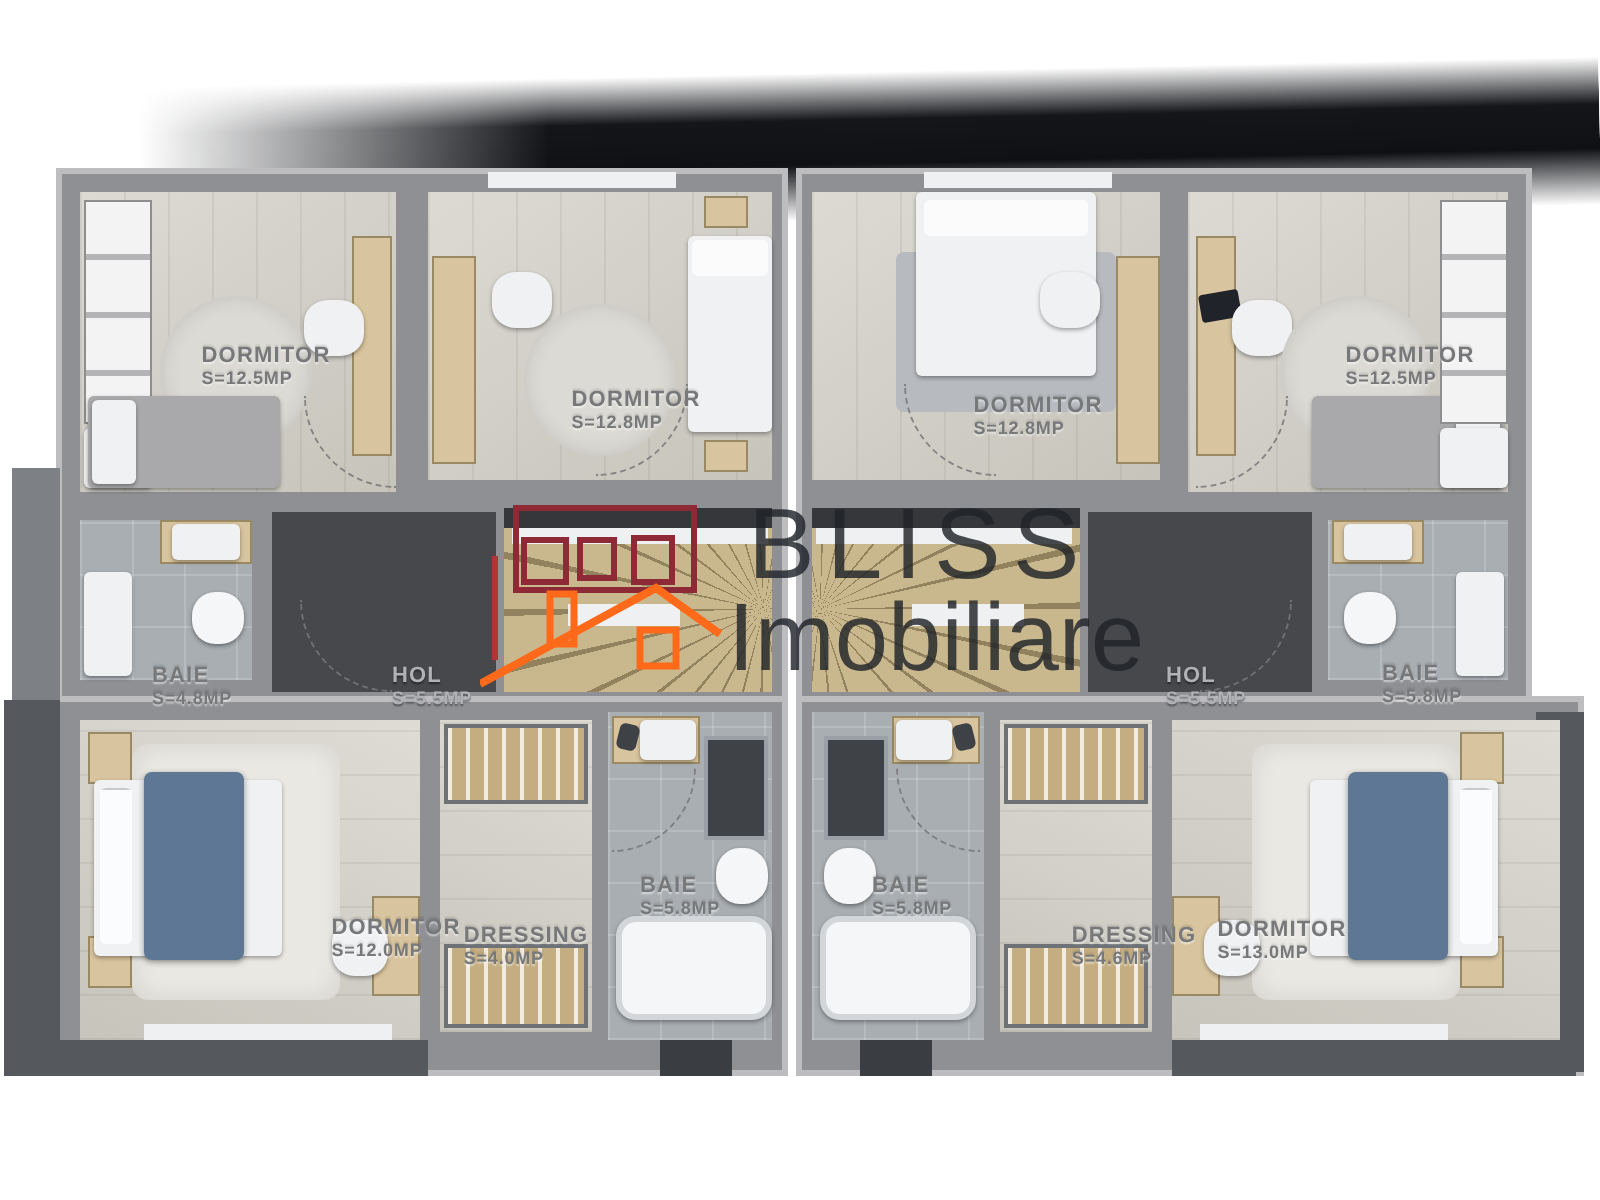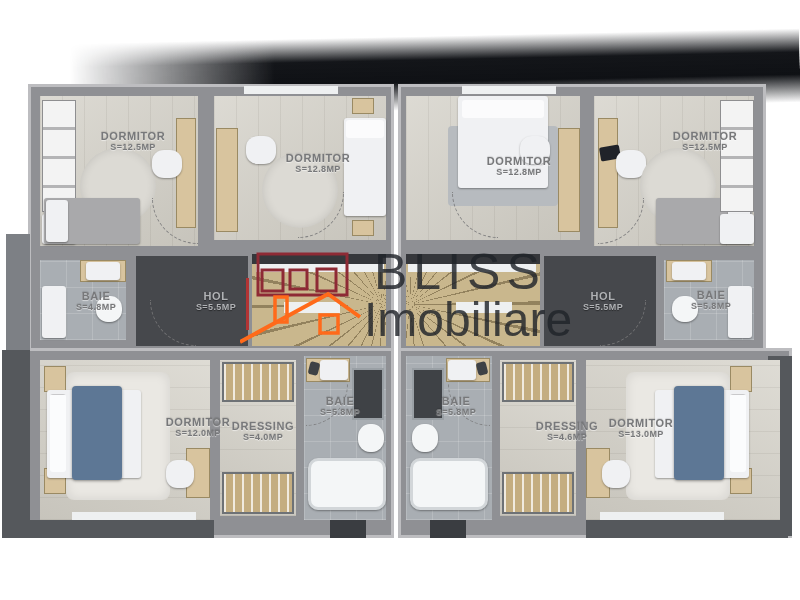--- a/index.html
+++ b/index.html
@@ -41,23 +41,23 @@
   .shower-dark{background:#3f4246;border:2px solid #9aa0a5;box-sizing:border-box;}
   .toilet{background:#f4f6f7;border-radius:45%;box-shadow:0 1px 2px rgba(0,0,0,.4);}
   .tub{background:#f4f6f7;border:3px solid #d2d6d9;border-radius:10px;box-sizing:border-box;box-shadow:0 1px 2px rgba(0,0,0,.35);}
   .sill{background:#eef0f1;}
   .step{background:#3a3d41;}
   .dark-ext{background:#55585c;}
   .mid-ext{background:#7d8085;}
   .arc{border-left:1.5px dashed rgba(120,120,122,.85);border-bottom:1.5px dashed rgba(120,120,122,.85);
        border-bottom-left-radius:100%;box-sizing:border-box;}
   
-  .label{position:absolute;transform:translate(-50%,-50%);text-align:center;white-space:nowrap;
+  .label{position:absolute;transform:translate(-50%,-50%);text-align:left;white-space:nowrap;
          font-weight:700;font-size:11px;letter-spacing:.6px;color:#77787a;
-         text-shadow:0 1px 1px rgba(255,255,255,.55),0 -1px 1px rgba(0,0,0,.12);}
+         text-shadow:0 1px 1px rgba(255,255,255,.55),0 -1px 1px rgba(0,0,0,.12);margin-top:42px;}
   .label small{display:block;font-size:9px;font-weight:700;letter-spacing:.4px;}
   .on-dark{color:#b0b2b5;text-shadow:0 1px 1px rgba(0,0,0,.45);}
   
   .wm{position:absolute;color:rgba(32,35,42,.82);font-weight:400;line-height:1;}
   #wm1{left:374px;top:247px;font-size:50px;letter-spacing:6px;}
   #wm2{left:364px;top:296px;font-size:48px;letter-spacing:0px;}
 </style>
 </head>
 <body>
 

